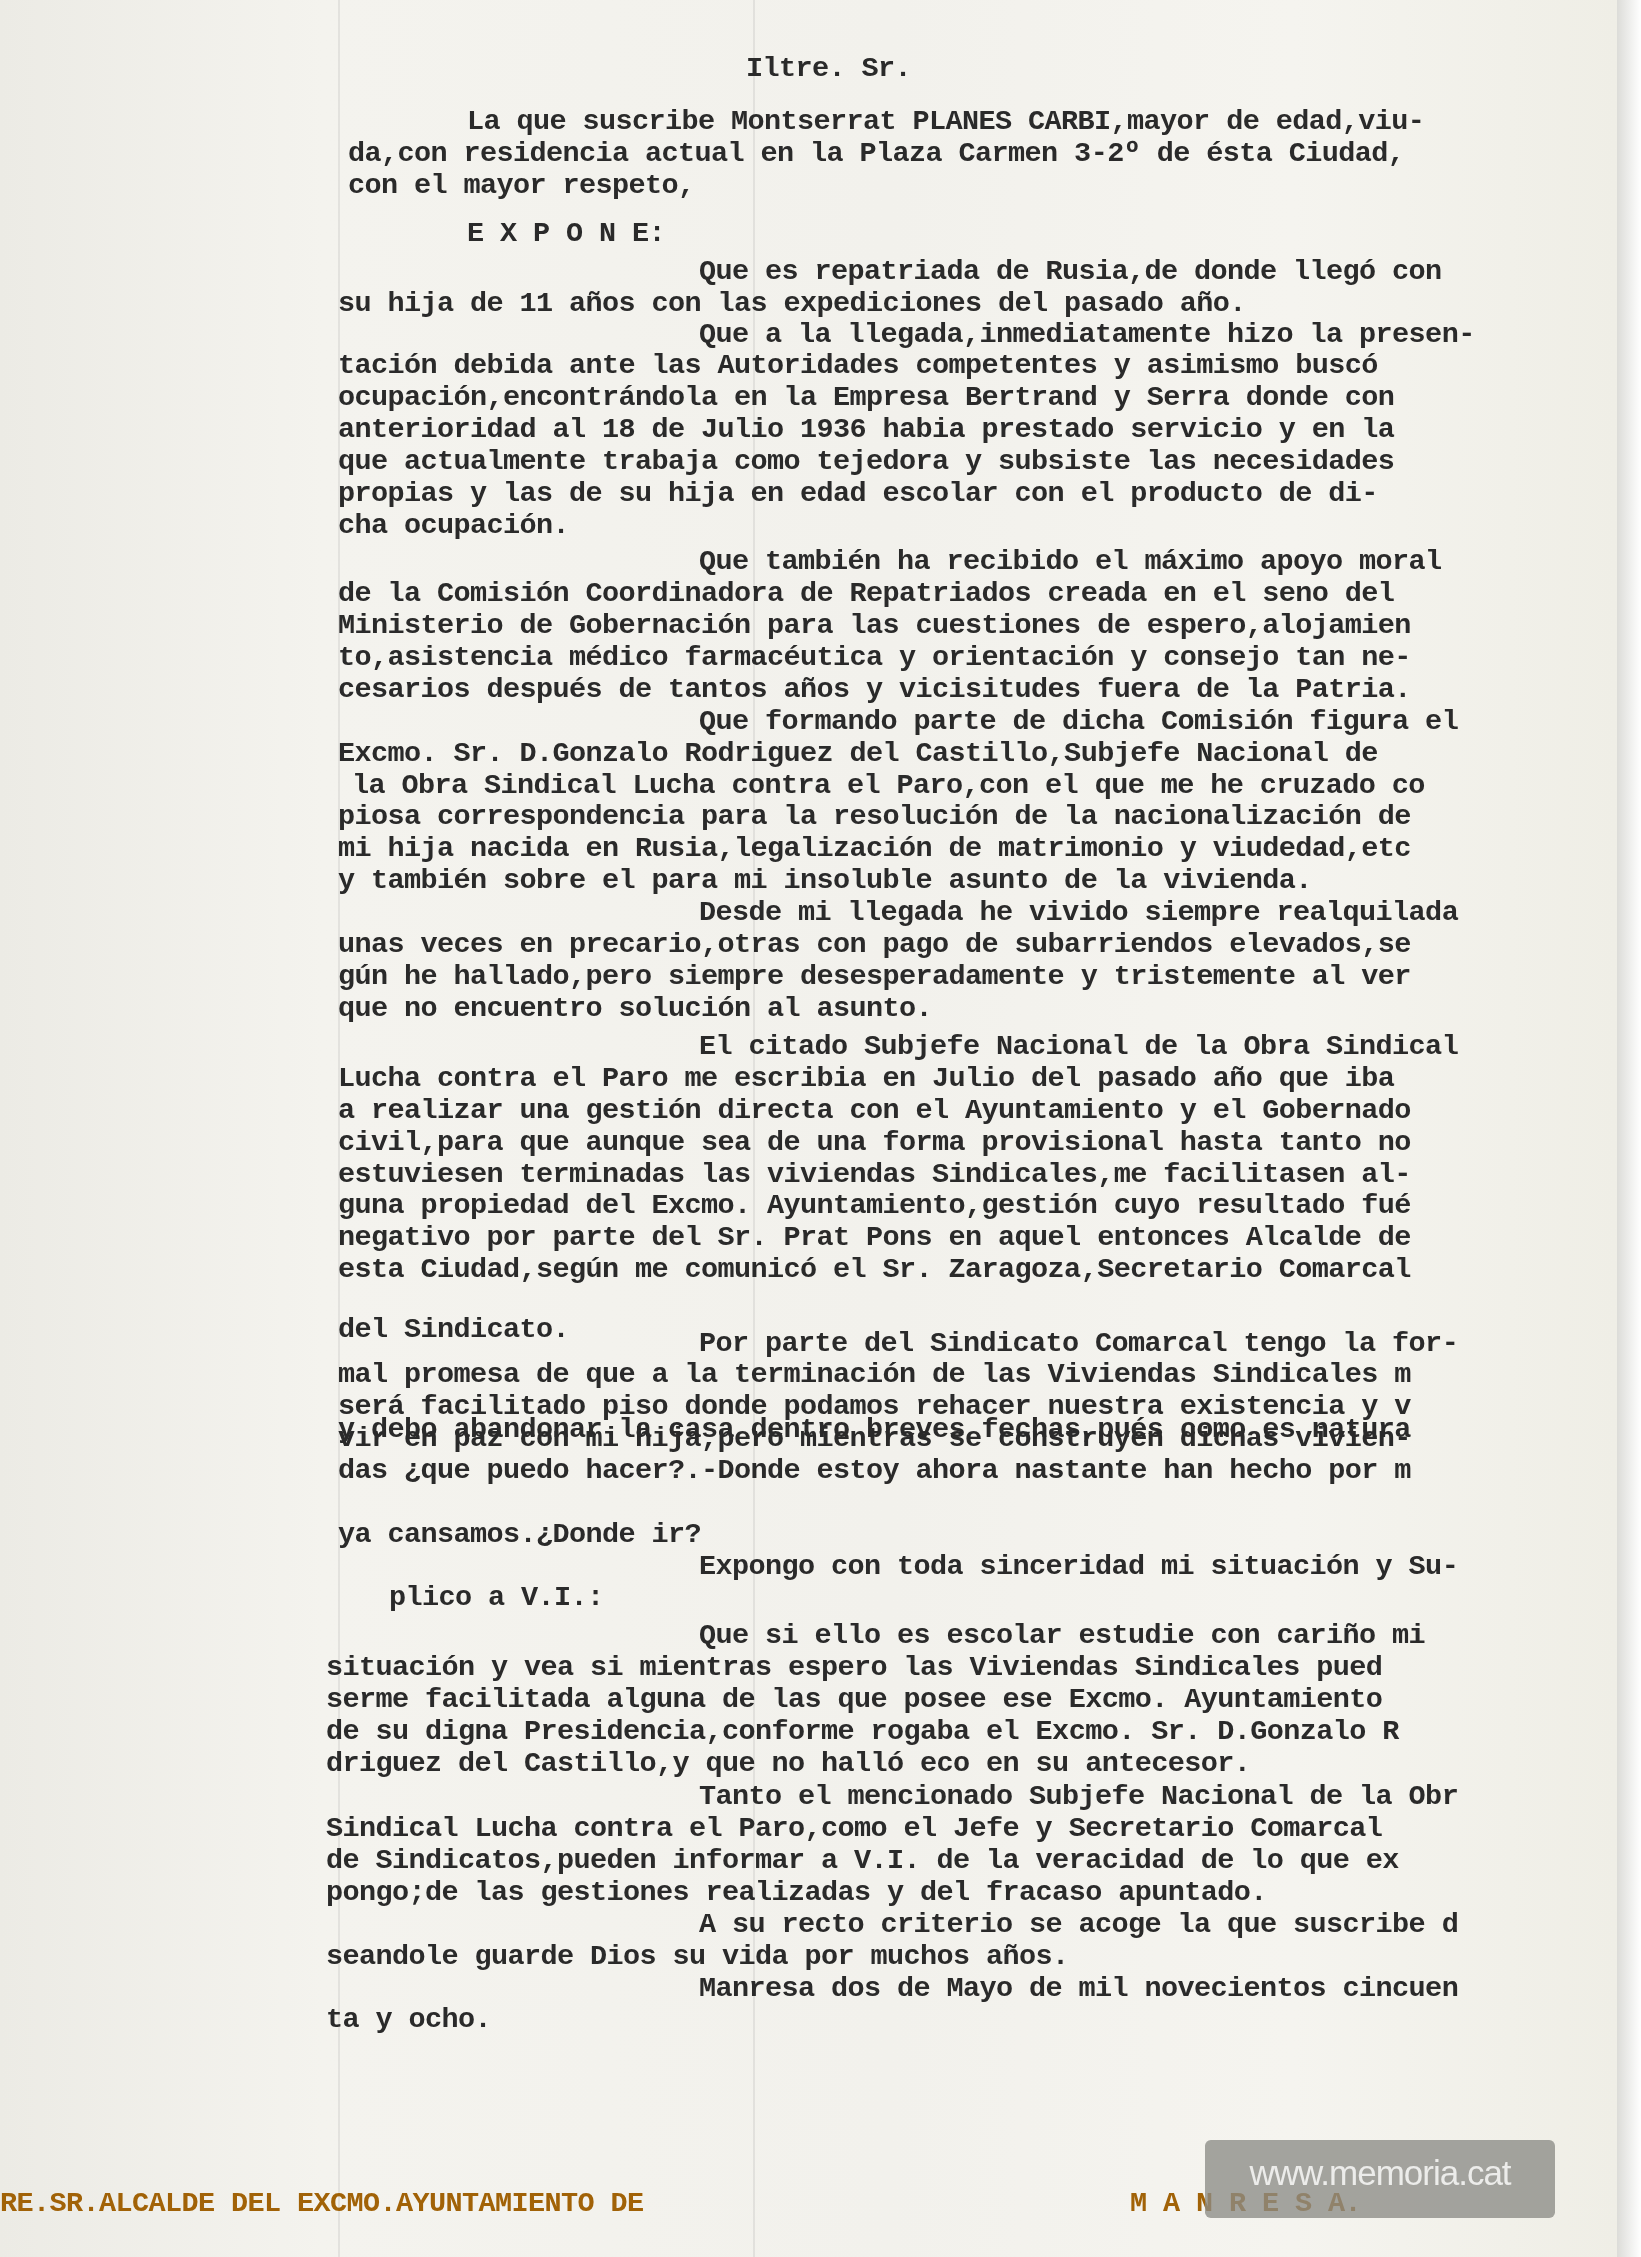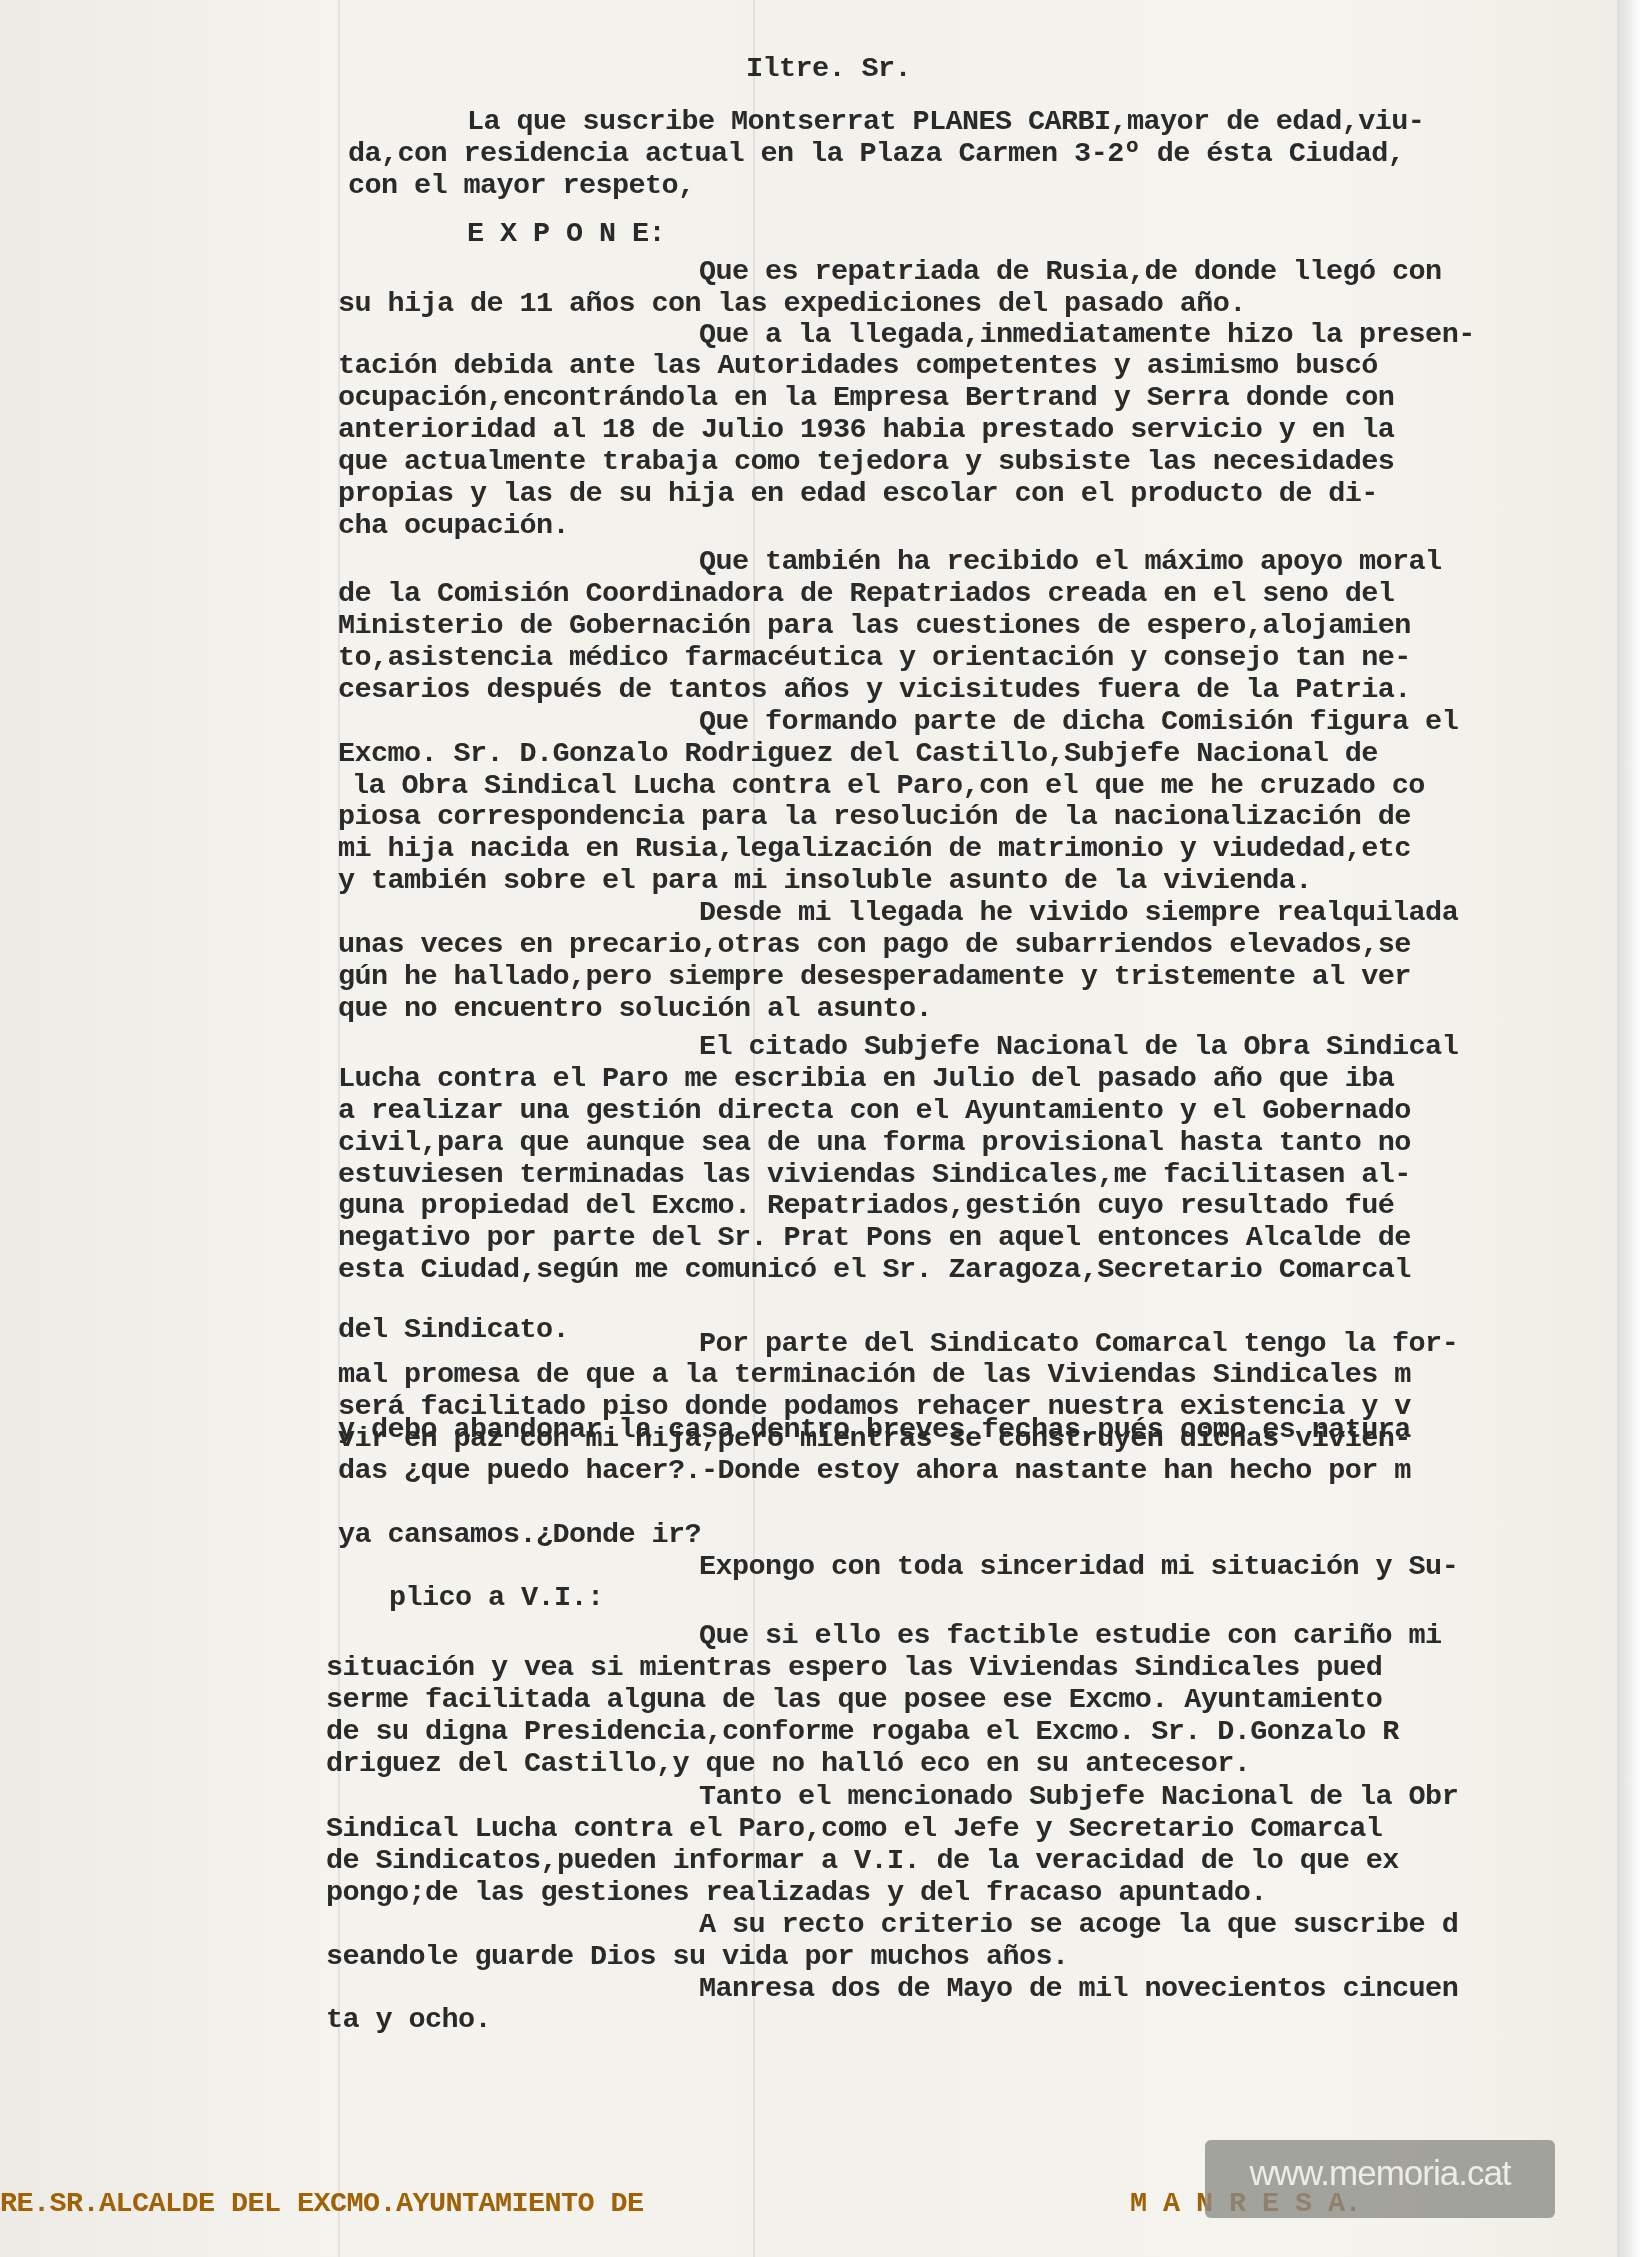--- a/index.html
+++ b/index.html
@@ -72,34 +72,34 @@
     <div class="line" style="left: 338px; top: 865px;">y también sobre el para mi insoluble asunto de la vivienda.</div>
     <div class="line" style="left: 699px; top: 897px;">Desde mi llegada he vivido siempre realquilada</div>
     <div class="line" style="left: 338px; top: 929px;">unas veces en precario,otras con pago de subarriendos elevados,se</div>
     <div class="line" style="left: 338px; top: 961px;">gún he hallado,pero siempre desesperadamente y tristemente al ver</div>
     <div class="line" style="left: 338px; top: 993px;">que no encuentro solución al asunto.</div>
     <div class="line" style="left: 699px; top: 1031px;">El citado Subjefe Nacional de la Obra Sindical</div>
     <div class="line" style="left: 338px; top: 1063px;">Lucha contra el Paro me escribia en Julio del pasado año que iba</div>
     <div class="line" style="left: 338px; top: 1095px;">a realizar una gestión directa con el Ayuntamiento y el Gobernado</div>
     <div class="line" style="left: 338px; top: 1127px;">civil,para que aunque sea de una forma provisional hasta tanto no</div>
     <div class="line" style="left: 338px; top: 1159px;">estuviesen terminadas las viviendas Sindicales,me facilitasen al-</div>
-    <div class="line" style="left: 338px; top: 1190px;">guna propiedad del Excmo. Repatriados,gestión cuyo resultado fué</div>
+    <div class="line" style="left: 338px; top: 1190px;">guna propiedad del Excmo. Ayuntamiento,gestión cuyo resultado fué</div>
     <div class="line" style="left: 338px; top: 1222px;">negativo por parte del Sr. Prat Pons en aquel entonces Alcalde de</div>
     <div class="line" style="left: 338px; top: 1254px;">esta Ciudad,según me comunicó el Sr. Zaragoza,Secretario Comarcal</div>
     <div class="line" style="left: 338px; top: 1286px; margin-top: 28px;">del Sindicato.</div>
     <div class="line" style="left: 699px; top: 1328px;">Por parte del Sindicato Comarcal tengo la for-</div>
     <div class="line" style="left: 338px; top: 1359px;">mal promesa de que a la terminación de las Viviendas Sindicales m</div>
     <div class="line" style="left: 338px; top: 1391px;">será facilitado piso donde podamos rehacer nuestra existencia y v</div>
     <div class="line" style="left: 338px; top: 1423px;">vir en paz con mi hija,pero mientras se construyen dichas vivien-</div>
     <div class="line" style="left: 338px; top: 1455px;">das ¿que puedo hacer?.-Donde estoy ahora nastante han hecho por m</div>
     <div class="line" style="left: 338px; top: 1414px;">y debo abandonar la casa dentro breves fechas,pués como es natura</div>
     <div class="line" style="left: 338px; top: 1519px;">ya cansamos.¿Donde ir?</div>
     <div class="line" style="left: 699px; top: 1551px;">Expongo con toda sinceridad mi situación y Su-</div>
     <div class="line" style="left: 354px; top: 1582px; margin-left: 35px;">plico a V.I.:</div>
-    <div class="line" style="left: 699px; top: 1620px;">Que si ello es factible estudie con cariño mi</div>
+    <div class="line" style="left: 699px; top: 1620px;">Que si ello es escolar estudie con cariño mi</div>
     <div class="line" style="left: 326px; top: 1652px;">situación y vea si mientras espero las Viviendas Sindicales pued</div>
     <div class="line" style="left: 326px; top: 1684px;">serme facilitada alguna de las que posee ese Excmo. Ayuntamiento</div>
     <div class="line" style="left: 326px; top: 1716px;">de su digna Presidencia,conforme rogaba el Excmo. Sr. D.Gonzalo R</div>
     <div class="line" style="left: 326px; top: 1748px;">driguez del Castillo,y que no halló eco en su antecesor.</div>
     <div class="line" style="left: 699px; top: 1781px;">Tanto el mencionado Subjefe Nacional de la Obr</div>
     <div class="line" style="left: 326px; top: 1813px;">Sindical Lucha contra el Paro,como el Jefe y Secretario Comarcal</div>
     <div class="line" style="left: 326px; top: 1845px;">de Sindicatos,pueden informar a V.I. de la veracidad de lo que ex</div>
     <div class="line" style="left: 326px; top: 1877px;">pongo;de las gestiones realizadas y del fracaso apuntado.</div>
     <div class="line" style="left: 699px; top: 1909px;">A su recto criterio se acoge la que suscribe d</div>
     <div class="line" style="left: 326px; top: 1941px;">seandole guarde Dios su vida por muchos años.</div>

